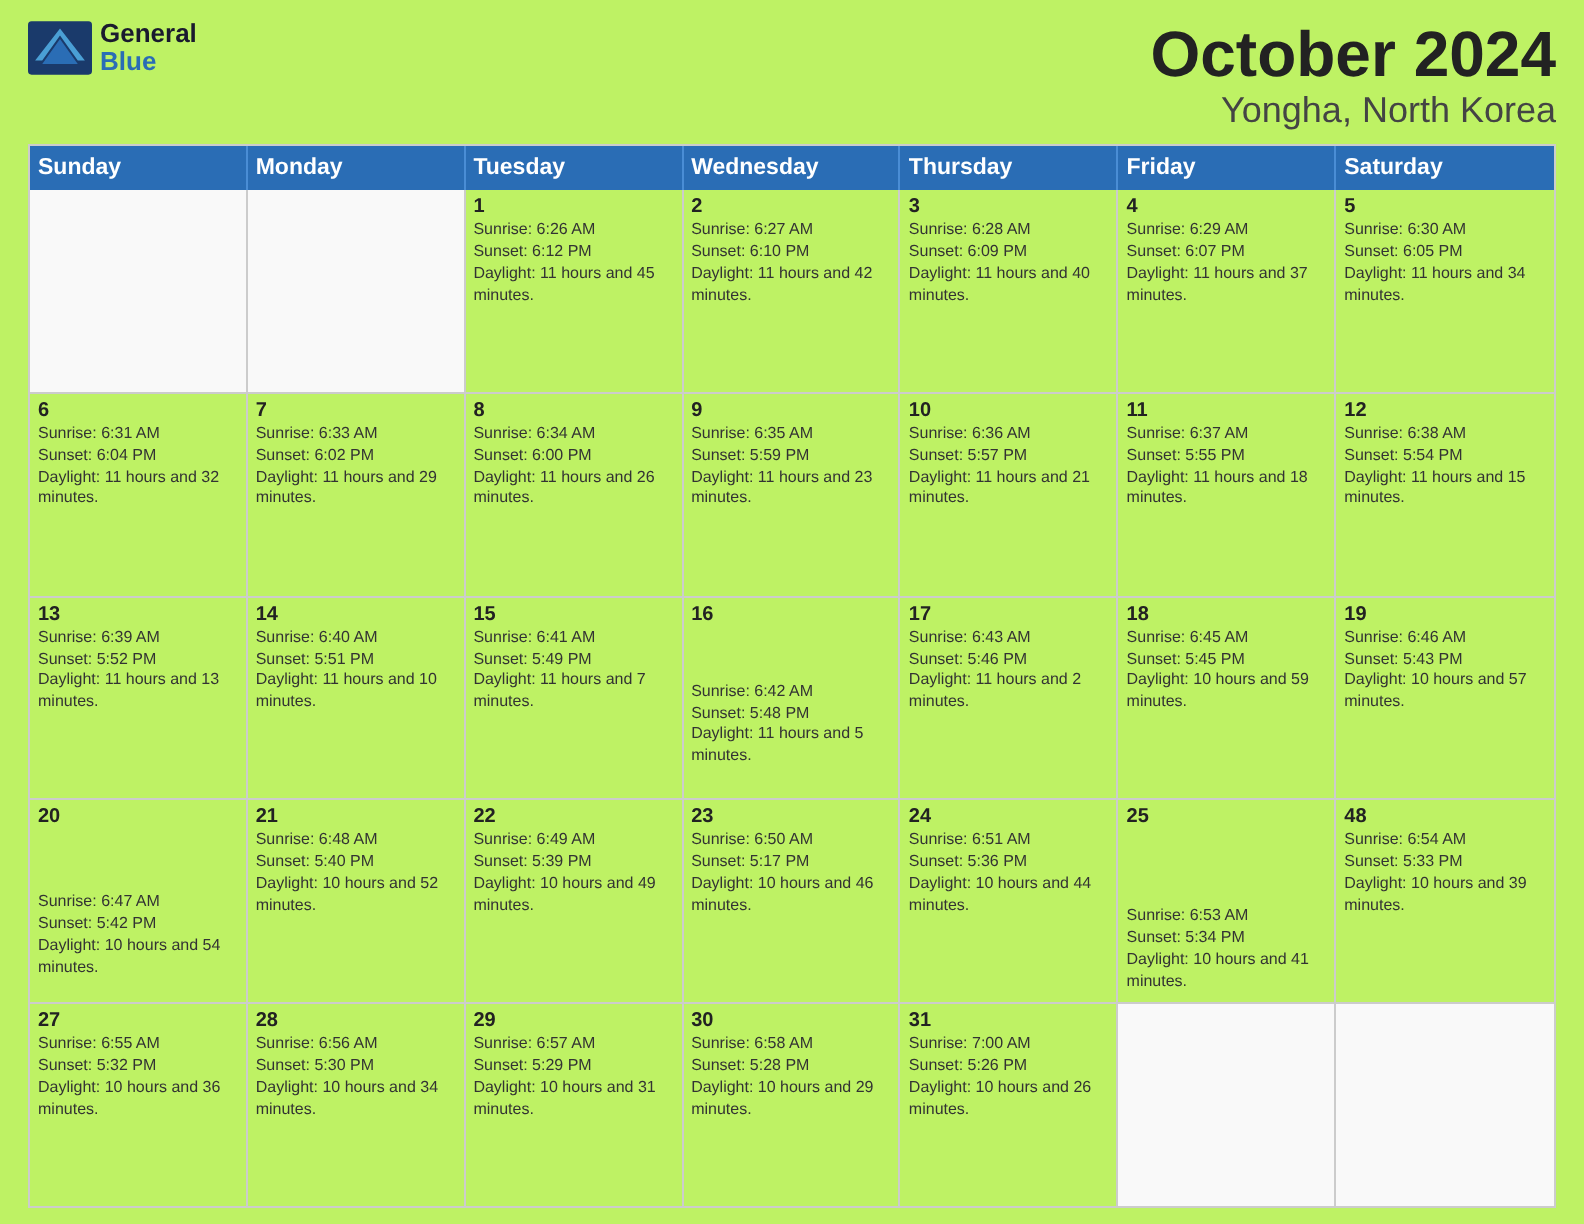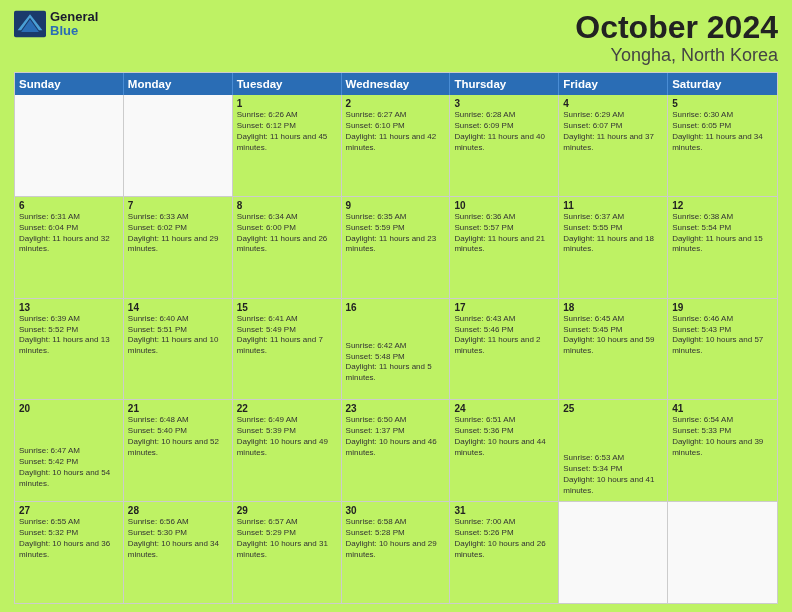--- a/index.html
+++ b/index.html
@@ -279,37 +279,37 @@
           </div>
           <div class="cal-cell">
             <div class="day-num">22</div>
             <div class="cell-info" style="white-space: pre-line;">Sunrise: 6:49 AM
 Sunset: 5:39 PM
 Daylight: 10 hours and 49 minutes.</div>
           </div>
           <div class="cal-cell">
             <div class="day-num">23</div>
             <div class="cell-info" style="white-space: pre-line;">Sunrise: 6:50 AM
-Sunset: 1:37 PM
+Sunset: 5:17 PM
 Daylight: 10 hours and 46 minutes.</div>
           </div>
           <div class="cal-cell">
             <div class="day-num">24</div>
             <div class="cell-info" style="white-space: pre-line;">Sunrise: 6:51 AM
 Sunset: 5:36 PM
 Daylight: 10 hours and 44 minutes.</div>
           </div>
           <div class="cal-cell">
             <div class="day-num">25</div>
             <div class="cell-info" style="white-space: pre-line; margin-top: 39px;">Sunrise: 6:53 AM
 Sunset: 5:34 PM
 Daylight: 10 hours and 41 minutes.</div>
           </div>
           <div class="cal-cell">
-            <div class="day-num">41</div>
+            <div class="day-num">48</div>
             <div class="cell-info" style="white-space: pre-line;">Sunrise: 6:54 AM
 Sunset: 5:33 PM
 Daylight: 10 hours and 39 minutes.</div>
           </div>
         </div>
         <div class="cal-row">
           <div class="cal-cell">
             <div class="day-num">27</div>
             <div class="cell-info" style="white-space: pre-line;">Sunrise: 6:55 AM
 Sunset: 5:32 PM

